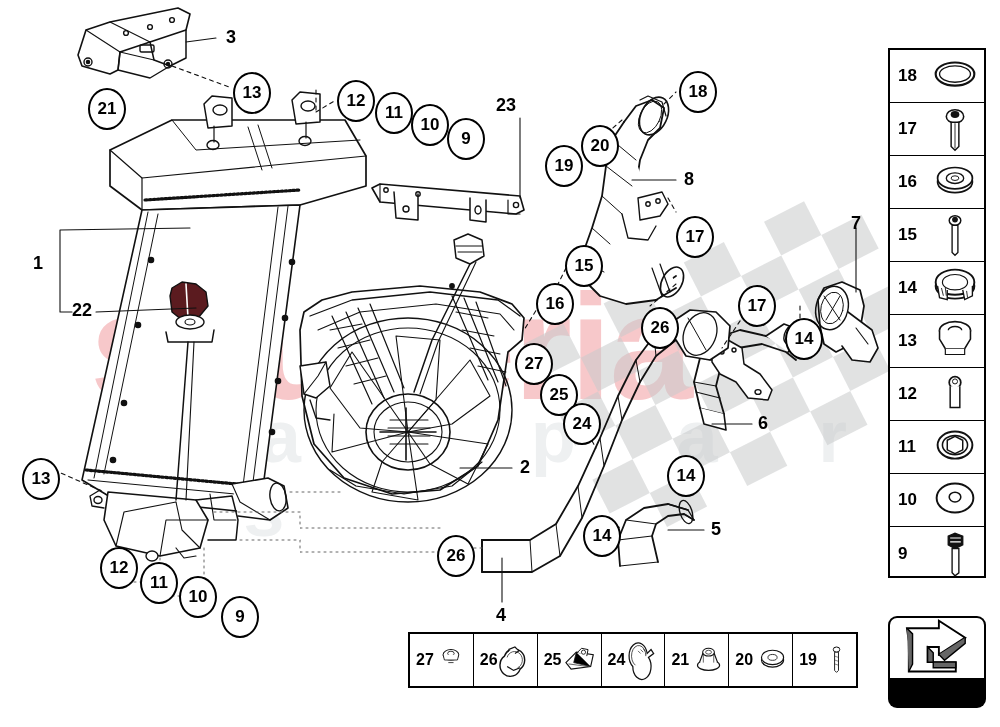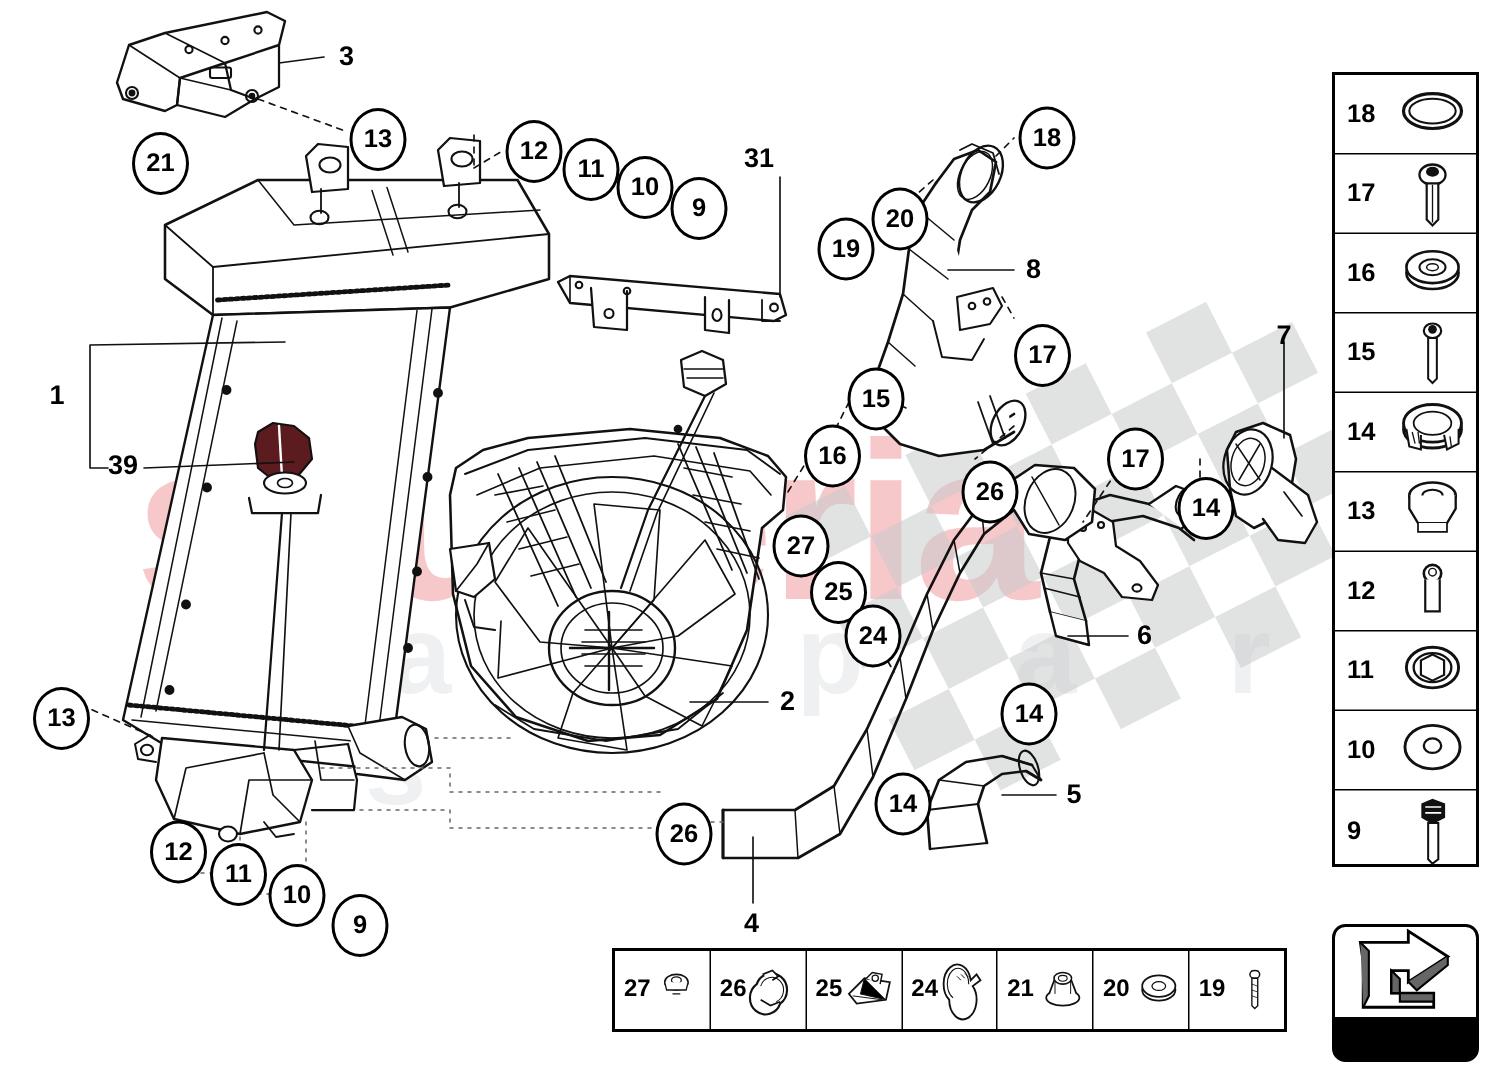--- a/index.html
+++ b/index.html
@@ -373,23 +373,23 @@
         <path d="M204,548 L204,596 L170,596"></path>
         <path d="M214,512 L300,512 L300,528 L440,528"></path>
         <path d="M240,540 L300,540 L300,552 L456,552"></path>
         <path d="M290,492 L340,492"></path>
         <path d="M456,548 L482,548"></path>
       </g>
     </g>
   </svg>
 
   <div class="num" style="left:226px;top:27px;">3</div>
-  <div class="num" style="left:496px;top:95px;">31</div>
+  <div class="num" style="left:496px;top:95px;">23</div>
   <div class="num" style="left:33px;top:253px;">1</div>
-  <div class="num" style="left:72px;top:300px;">39</div>
+  <div class="num" style="left:72px;top:300px;">22</div>
   <div class="num" style="left:684px;top:169px;">8</div>
   <div class="num" style="left:851px;top:213px;">7</div>
   <div class="num" style="left:758px;top:413px;">6</div>
   <div class="num" style="left:711px;top:519px;">5</div>
   <div class="num" style="left:496px;top:605px;">4</div>
   <div class="num" style="left:520px;top:457px;">2</div>
 
   <div id="callouts">
       <div class="bub" style="left: 88px; top: 88px;">
         <span>21</span>

